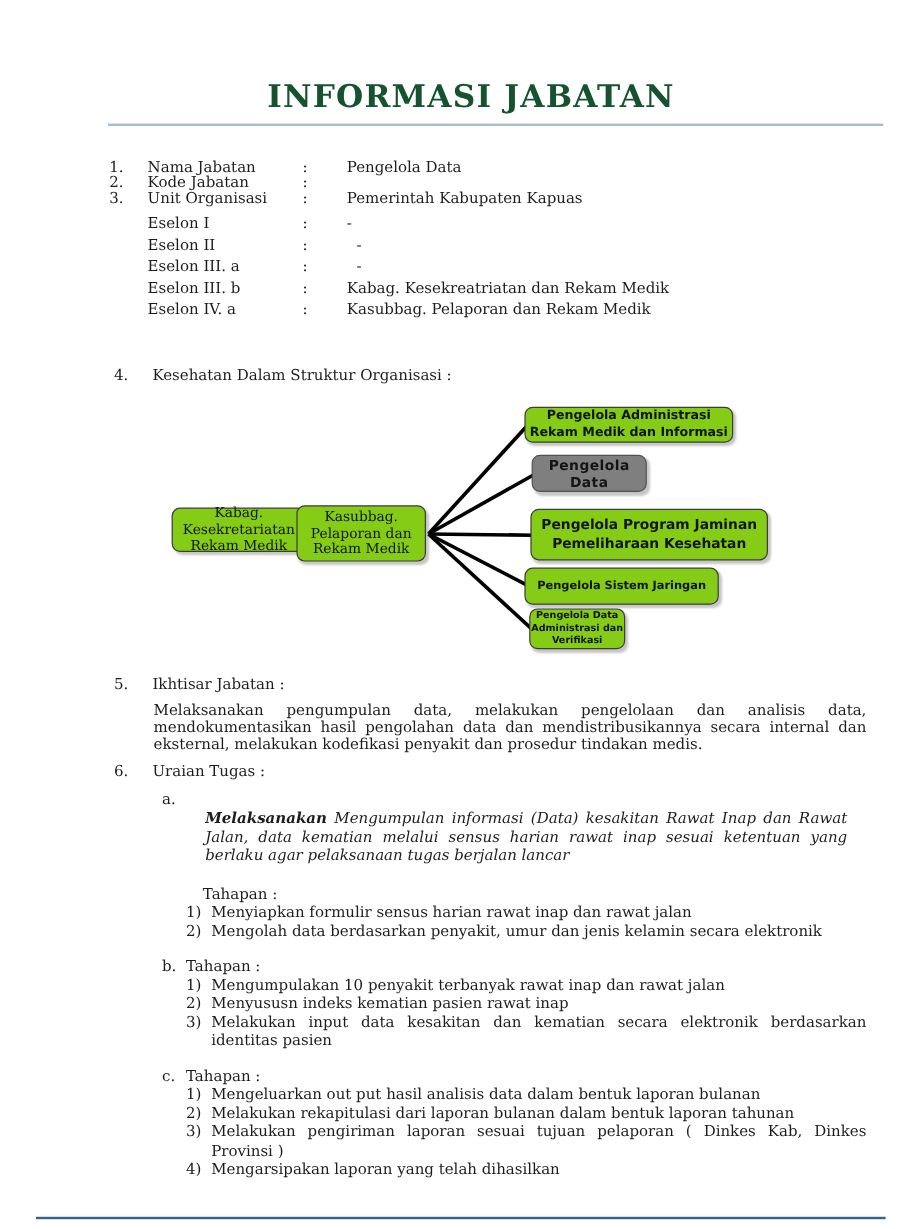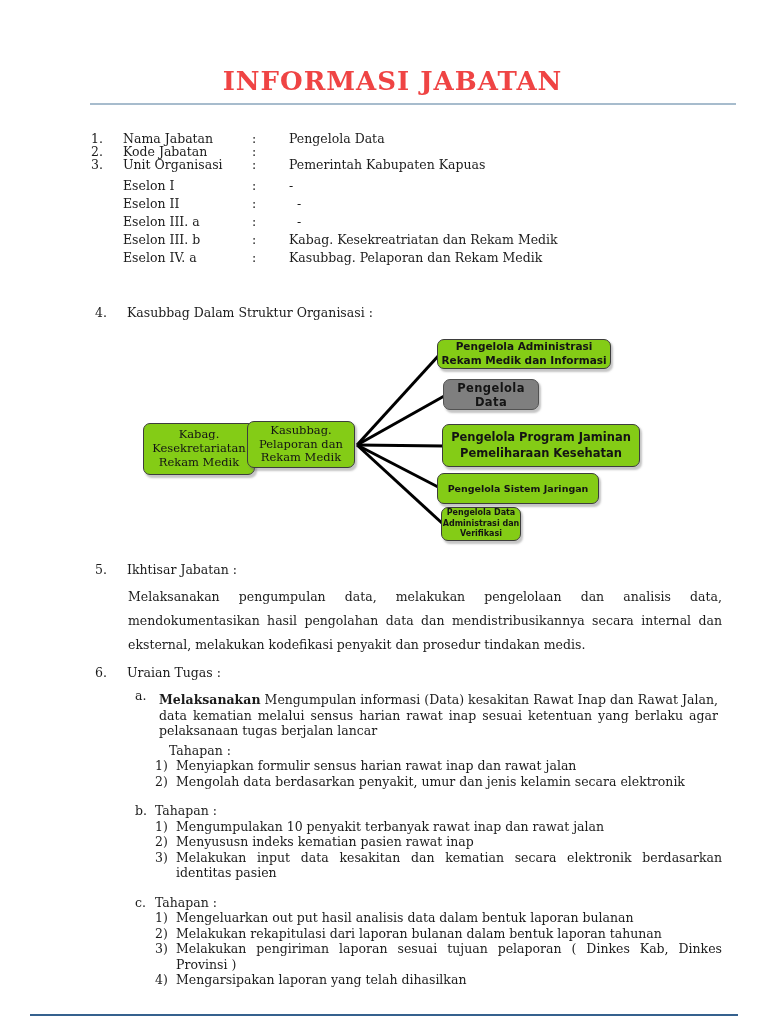--- a/index.html
+++ b/index.html
@@ -6,21 +6,21 @@
   body{
     width:768px;height:1024px;position:relative;background:#ffffff;
     font-family:"DejaVu Serif","Liberation Serif",serif;
     color:#1c1c1c;overflow:hidden;
   }
   .page{position:absolute;inset:0;}
   
   .title{
     margin:66px 0 0 17px;text-align:center;
     font-size:26px;font-weight:bold;letter-spacing:1px;
-    color:#ef4444;font-family:"DejaVu Serif","Liberation Serif",serif;
+    color:#14532d;font-family:"DejaVu Serif","Liberation Serif",serif;
   }
   .rule{
     margin:7px auto 0 90px;width:646px;height:2px;background:#a7bccd;
   }
   
   .fields{margin:27px 40px 0 91px;font-size:12.5px;line-height:13px;}
   .frow{display:flex;}
   .fnum{width:32px;flex-shrink:0;}
   .flabel{width:129px;flex-shrink:0;}
   .fcolon{width:37px;flex-shrink:0;}
@@ -38,40 +38,40 @@
   .diagram{position:relative;width:768px;height:214px;margin-top:10px;}
   .diagram svg{position:absolute;left:0;top:0;pointer-events:none;}
   .obox{
     position:absolute;background:#84cc16;border:1.6px solid #3d3d3d;border-radius:7px;
     display:flex;align-items:center;justify-content:center;text-align:center;
     font-family:"DejaVu Sans","Liberation Sans",sans-serif;font-weight:bold;color:#141414;
     white-space:pre-line;box-shadow:2px 2.5px 2px rgba(110,110,110,.4);
     box-sizing:border-box;
   }
   .obox.serif{font-family:"DejaVu Serif","Liberation Serif",serif;font-weight:normal;}
-  .box-kabag{left:143px;top:93px;width:112px;height:52px;font-size:11.5px;line-height:1.2;z-index:1;text-align:center;}
+  .box-kabag{left:143px;top:93px;width:112px;height:37px;font-size:11.5px;line-height:1.2;z-index:1;text-align:center;}
   .box-kasubbag{left:247px;top:91px;width:108px;height:47px;font-size:11.5px;line-height:1.2;z-index:3;}
   .box-admin{left:437px;top:9px;width:174px;height:30px;font-size:10.5px;line-height:1.3;z-index:2;}
   .box-data{left:443px;top:49px;width:96px;height:31px;font-size:11.5px;background:#7f7f7f;border-color:#525252;z-index:2;letter-spacing:.4px;}
   .box-program{left:442px;top:94px;width:198px;height:43px;font-size:11.5px;line-height:1.35;z-index:2;}
   .box-sistem{left:437px;top:143px;width:162px;height:31px;font-size:9.5px;z-index:2;}
   .box-verif{left:441px;top:177px;width:80px;height:34px;font-size:8px;line-height:1.3;z-index:2;}
   
   .ikhtisar{
-    margin:8px 46px 0 128px;font-size:12.5px;line-height:24px;
+    margin:8px 46px 0 128px;font-size:12.5px;line-height:14px;
     text-align:justify;
   }
   
   .tasks{margin:8px 46px 0 135px;font-size:12.5px;line-height:15.5px;}
   .task{display:flex;margin-bottom:14px;}
   .task:last-child{margin-bottom:0;}
   .tletter{width:20px;flex-shrink:0;font-weight:bold;}
   .tletter.norm{font-weight:normal;}
   .tbody{flex:1;}
-  .tpara{margin:4px;text-align:justify;}
+  .tpara{margin:16px;text-align:justify;font-style:italic;}
   .tpara b{font-weight:bold;}
   .tahapan{margin:0;}
   .tahapan-a{padding-left:14px;}
   .step{display:flex;}
   .stepnum{width:21px;flex-shrink:0;}
   .steptext{flex:1;text-align:justify;}
   
   .footer-rule{position:absolute;left:30px;right:30px;bottom:8px;height:2px;background:#35618e;}
 </style>
 </head>
@@ -128,21 +128,21 @@
     <div class="frow esel">
       <span class="fnum"></span>
       <span class="flabel">Eselon IV. a</span>
       <span class="fcolon">:</span>
       <span class="fvalue">Kasubbag. Pelaporan dan Rekam Medik</span>
     </div>
   </div>
 
   <div class="sec sec4">
     <span class="snum">4.</span>
-    <span>Kasubbag Dalam Struktur Organisasi :</span>
+    <span>Kesehatan Dalam Struktur Organisasi :</span>
   </div>
 
   <div class="diagram">
     <svg width="768" height="214" viewBox="0 0 768 214">
       <line x1="357" y1="115" x2="440" y2="24" stroke="#000000" stroke-width="3"></line>
       <line x1="357" y1="115" x2="446" y2="65" stroke="#000000" stroke-width="3"></line>
       <line x1="357" y1="115" x2="444" y2="116" stroke="#000000" stroke-width="3"></line>
       <line x1="357" y1="115" x2="440" y2="158" stroke="#000000" stroke-width="3"></line>
       <line x1="357" y1="115" x2="443" y2="194" stroke="#000000" stroke-width="3"></line>
     </svg>

